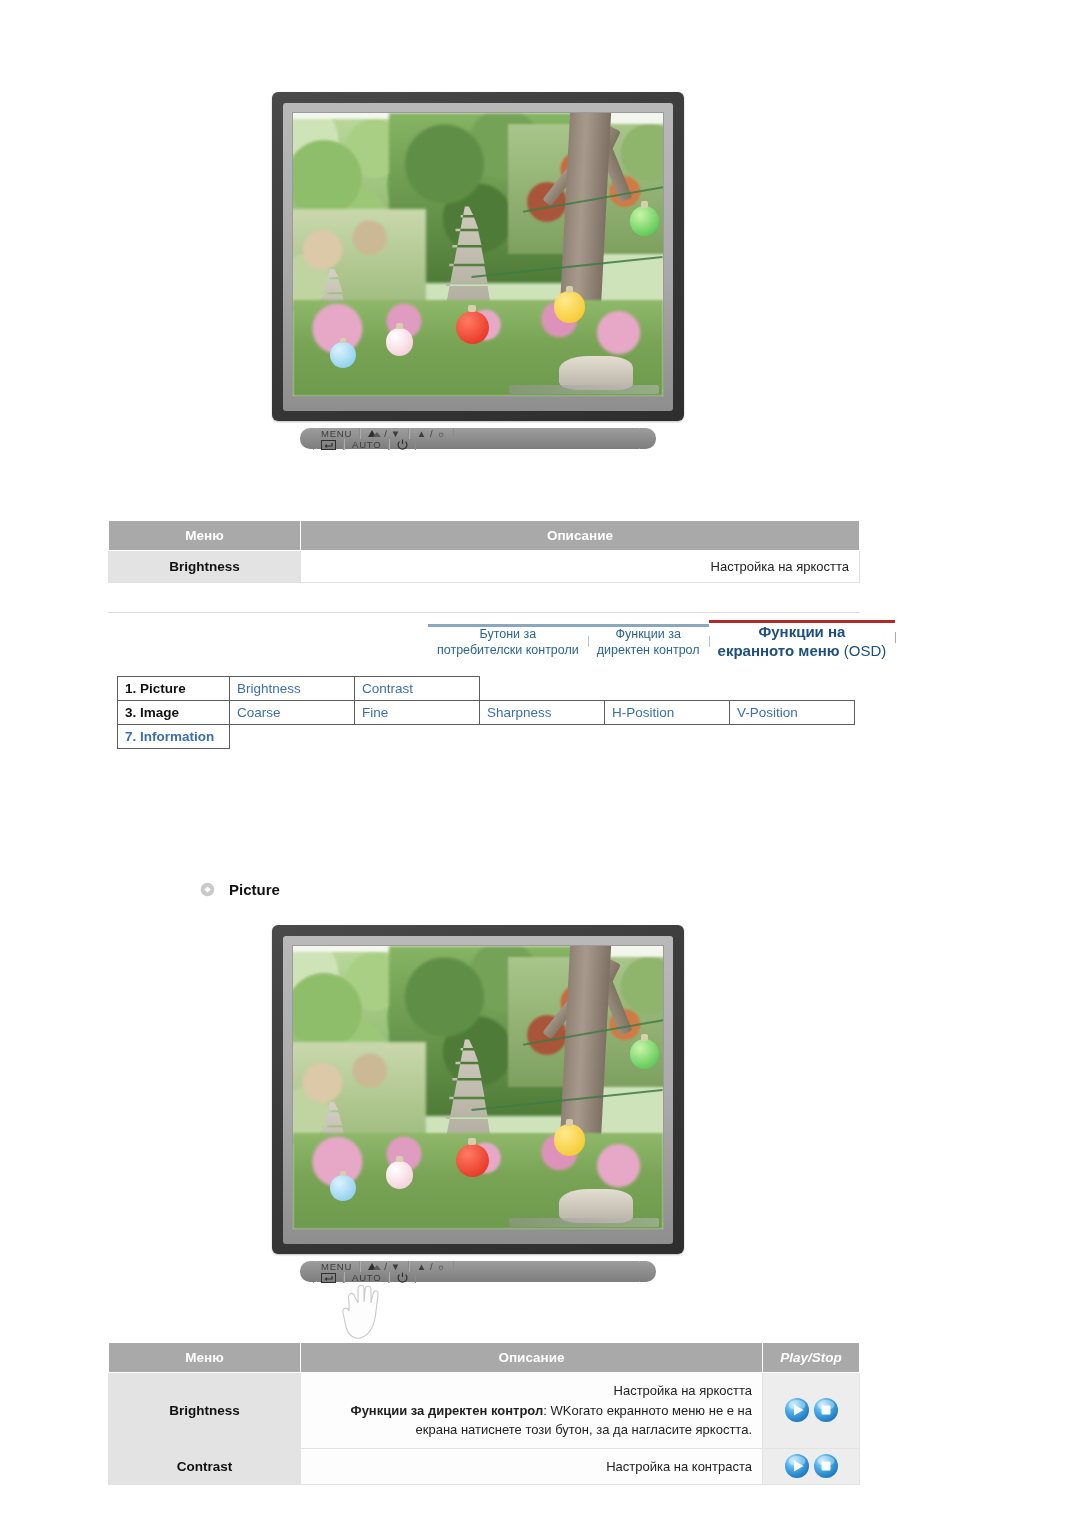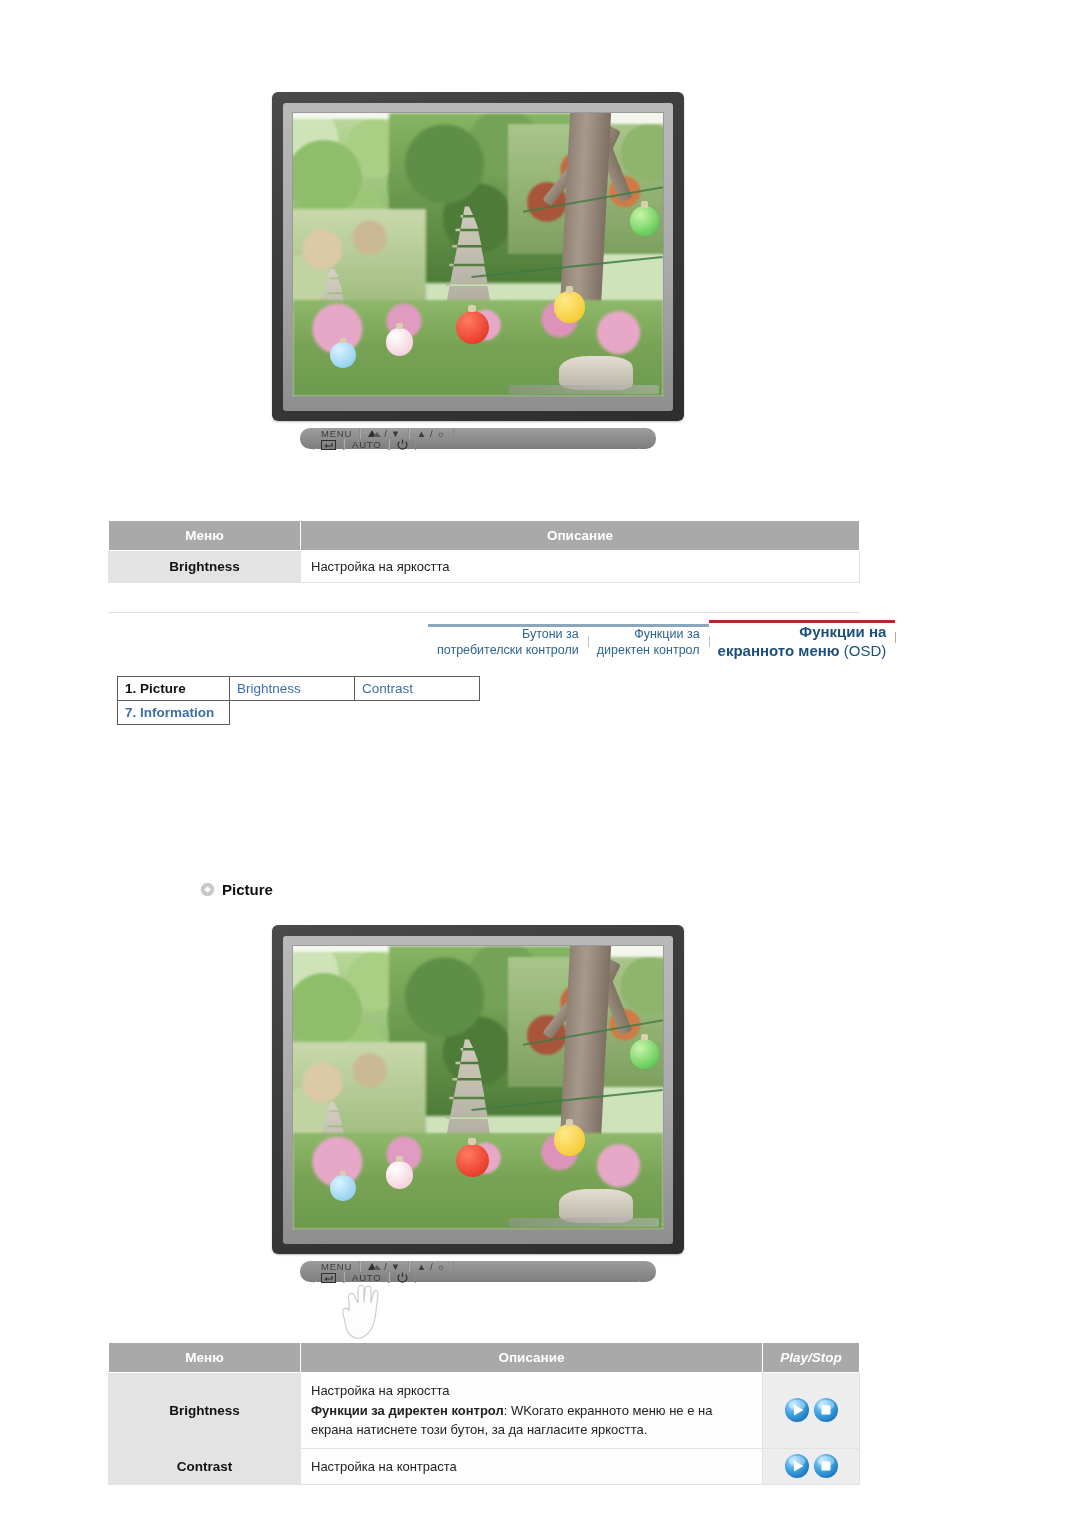--- a/index.html
+++ b/index.html
@@ -228,20 +228,21 @@
     font-size:13.5px;
     padding:7px 6px;
     border:1px solid #ffffff;
     text-align:center;
   }
   .info-table td{
     border:1px solid #e2e2e2;
     padding:8px 10px;
     vertical-align:middle;
     color:#222;
+    text-align:right;
   }
   .info-table td.menu-cell{
     background:#e3e3e3;
     font-weight:bold;
     text-align:center;
     font-size:13.5px;
     color:#111;
   }
   .info-table td.desc-cell{ background:#ffffff; }
   .info-table td.ps-cell{
@@ -267,21 +268,21 @@
   .tab{
     text-align:right;
     padding:0 9px 3px 9px;
     font-size:12.5px;
     line-height:1.25;
     color:#2b6590;
     border-top:3px solid #8ba7bd;
     position:relative;
     white-space:nowrap;
   }
-  .tab .tab-line1{ display:block; }
+  .tab .tab-line1{ display:block;text-align:center; }
   .tab .tab-line2{ display:block; }
   .tab::after{
     content:"";
     position:absolute; right:-1px; top:9px;
     width:1px; height:11px; background:#b6c7d4;
   }
   .tab.active{
     border-top:3px solid #b02a2a;
     color:#1c4f7c;
     font-weight:bold;
@@ -308,21 +309,21 @@
   }
   .osd-table td.item{
     color:#3c6fa8; background:#fff; width:125px;
   }
   .osd-table td.blank{ border:none; background:transparent; }
   .osd-table td.cat-blue{ font-weight:bold; color:#3c6fa8; }
 
   
   .section-head{
     position:absolute;
-    display:flex; align-items:center; gap:7px;
+    display:flex; align-items:center; gap:14px;
     font-size:15px; font-weight:bold; color:#111;
   }
   .diamond-icon{ width:15px; height:15px; display:block; }
 </style>
 </head>
 <body>
 
 <div class="monitor-wrap" style="left:272px; top:92px;">
   <div class="monitor">
     <div class="monitor-inner">
@@ -425,20 +426,28 @@
 
 <table class="osd-table" style="left:117px; top:676px;padding-left:6px;">
   <tbody>
     <tr>
       <td class="cat">1. Picture</td>
       <td class="item">Brightness</td>
       <td class="item">Contrast</td>
       <td class="blank"></td>
       <td class="blank"></td>
       <td class="blank"></td>
+    </tr>
+    <tr>
+      <td class="cat">3. Image</td>
+      <td class="item">Coarse</td>
+      <td class="item">Fine</td>
+      <td class="item">Sharpness</td>
+      <td class="item">H-Position</td>
+      <td class="item">V-Position</td>
     </tr>
     <tr>
       <td class="cat cat-blue">7. Information</td>
       <td class="blank"></td>
       <td class="blank"></td>
       <td class="blank"></td>
       <td class="blank"></td>
       <td class="blank"></td>
     </tr>
   </tbody>

